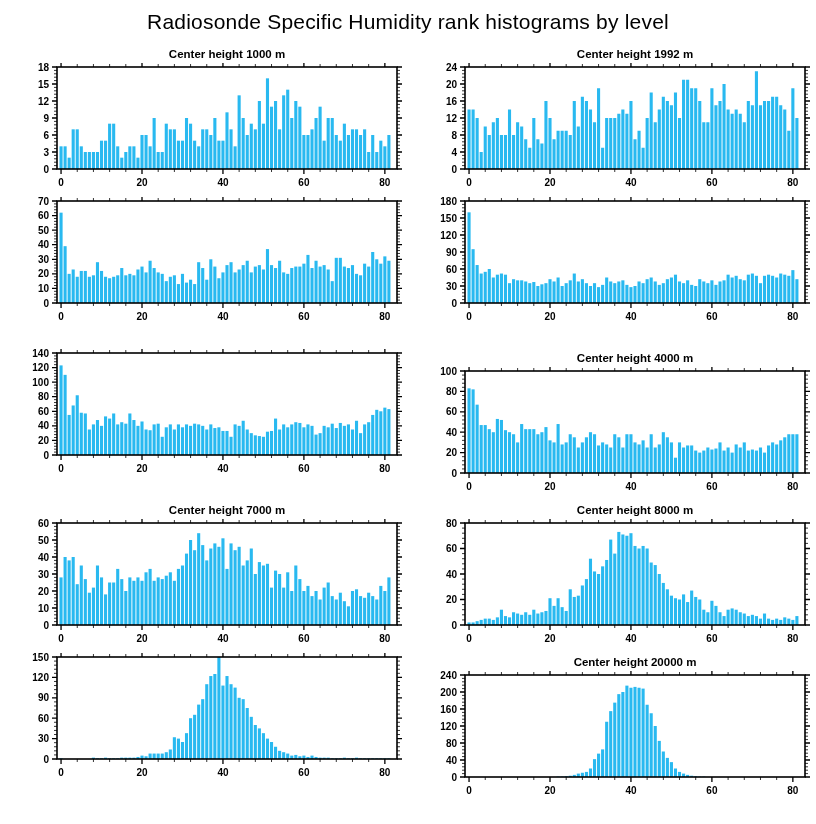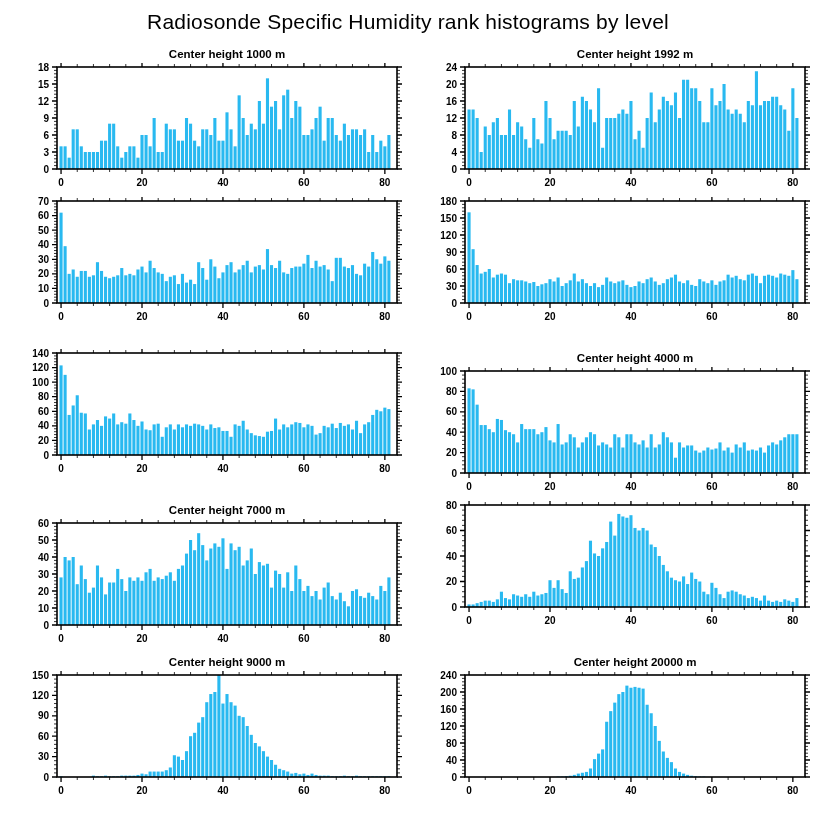--- a/index.html
+++ b/index.html
@@ -735,20 +735,21 @@
         <text x="49" y="24.50" text-anchor="end" font-size="10">50</text>
         <text x="49" y="7.50" text-anchor="end" font-size="10">60</text>
         <text x="61.05" y="123" text-anchor="middle" font-size="10">0</text>
         <text x="142.00" y="123" text-anchor="middle" font-size="10">20</text>
         <text x="222.95" y="123" text-anchor="middle" font-size="10">40</text>
         <text x="303.90" y="123" text-anchor="middle" font-size="10">60</text>
         <text x="384.86" y="123" text-anchor="middle" font-size="10">80</text>
       </svg>
     </div>
     <div class="chart-cell">
+      <div class="chart-title">Center height 8000 m</div>
       <svg width="408" height="134">
         <rect x="59.50" y="103.45" width="3.1" height="2.55" fill="#29b9f0"></rect>
         <rect x="63.55" y="103.45" width="3.1" height="2.55" fill="#29b9f0"></rect>
         <rect x="67.59" y="102.17" width="3.1" height="3.83" fill="#29b9f0"></rect>
         <rect x="71.64" y="100.90" width="3.1" height="5.10" fill="#29b9f0"></rect>
         <rect x="75.69" y="99.63" width="3.1" height="6.38" fill="#29b9f0"></rect>
         <rect x="79.74" y="99.63" width="3.1" height="6.38" fill="#29b9f0"></rect>
         <rect x="83.78" y="100.90" width="3.1" height="5.10" fill="#29b9f0"></rect>
         <rect x="87.83" y="98.35" width="3.1" height="7.65" fill="#29b9f0"></rect>
         <rect x="91.88" y="90.70" width="3.1" height="15.30" fill="#29b9f0"></rect>
@@ -834,21 +835,20 @@
         <text x="49" y="33.00" text-anchor="end" font-size="10">60</text>
         <text x="49" y="7.50" text-anchor="end" font-size="10">80</text>
         <text x="61.05" y="123" text-anchor="middle" font-size="10">0</text>
         <text x="142.00" y="123" text-anchor="middle" font-size="10">20</text>
         <text x="222.95" y="123" text-anchor="middle" font-size="10">40</text>
         <text x="303.90" y="123" text-anchor="middle" font-size="10">60</text>
         <text x="384.86" y="123" text-anchor="middle" font-size="10">80</text>
       </svg>
     </div>
     <div class="chart-cell">
-      <div class="chart-title">Center height 9000 m</div>
       <svg width="408" height="134">
         <rect x="59.50" y="105.32" width="3.1" height="0.68" fill="#29b9f0"></rect>
         <rect x="91.88" y="104.64" width="3.1" height="1.36" fill="#29b9f0"></rect>
         <rect x="95.93" y="105.32" width="3.1" height="0.68" fill="#29b9f0"></rect>
         <rect x="99.97" y="105.32" width="3.1" height="0.68" fill="#29b9f0"></rect>
         <rect x="104.02" y="104.64" width="3.1" height="1.36" fill="#29b9f0"></rect>
         <rect x="108.07" y="105.32" width="3.1" height="0.68" fill="#29b9f0"></rect>
         <rect x="112.12" y="105.32" width="3.1" height="0.68" fill="#29b9f0"></rect>
         <rect x="116.16" y="105.32" width="3.1" height="0.68" fill="#29b9f0"></rect>
         <rect x="120.21" y="104.64" width="3.1" height="1.36" fill="#29b9f0"></rect>

